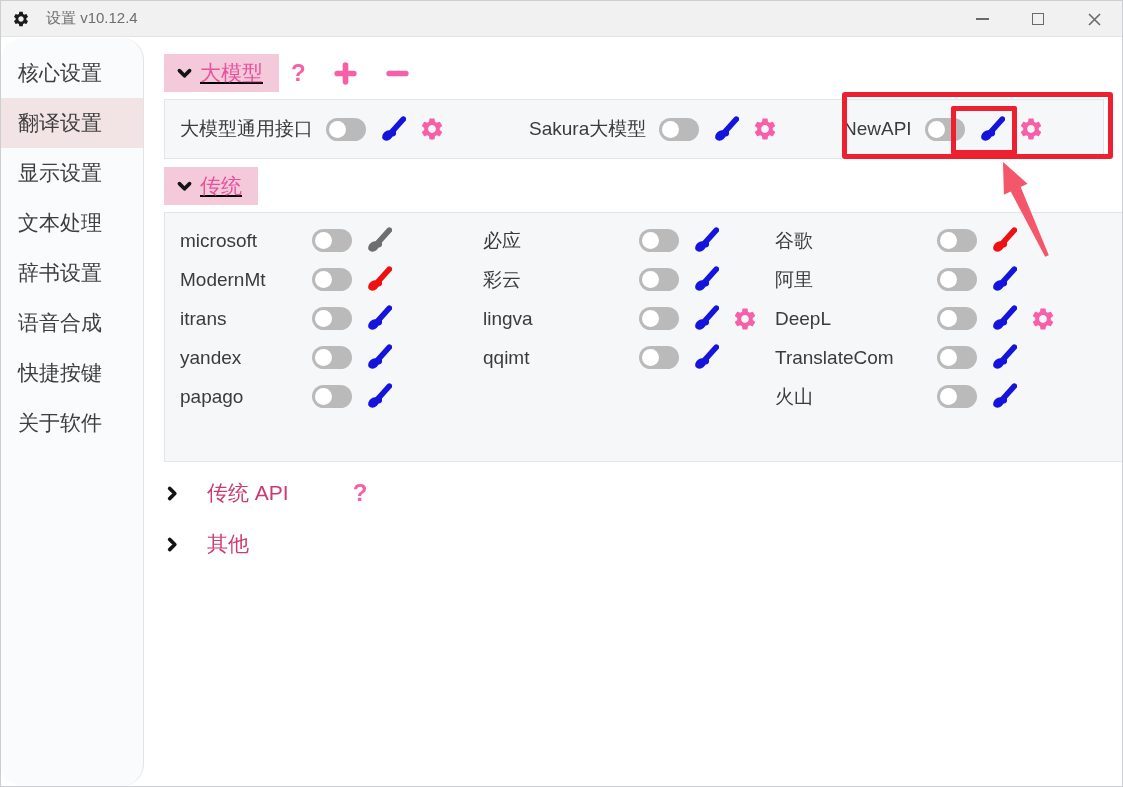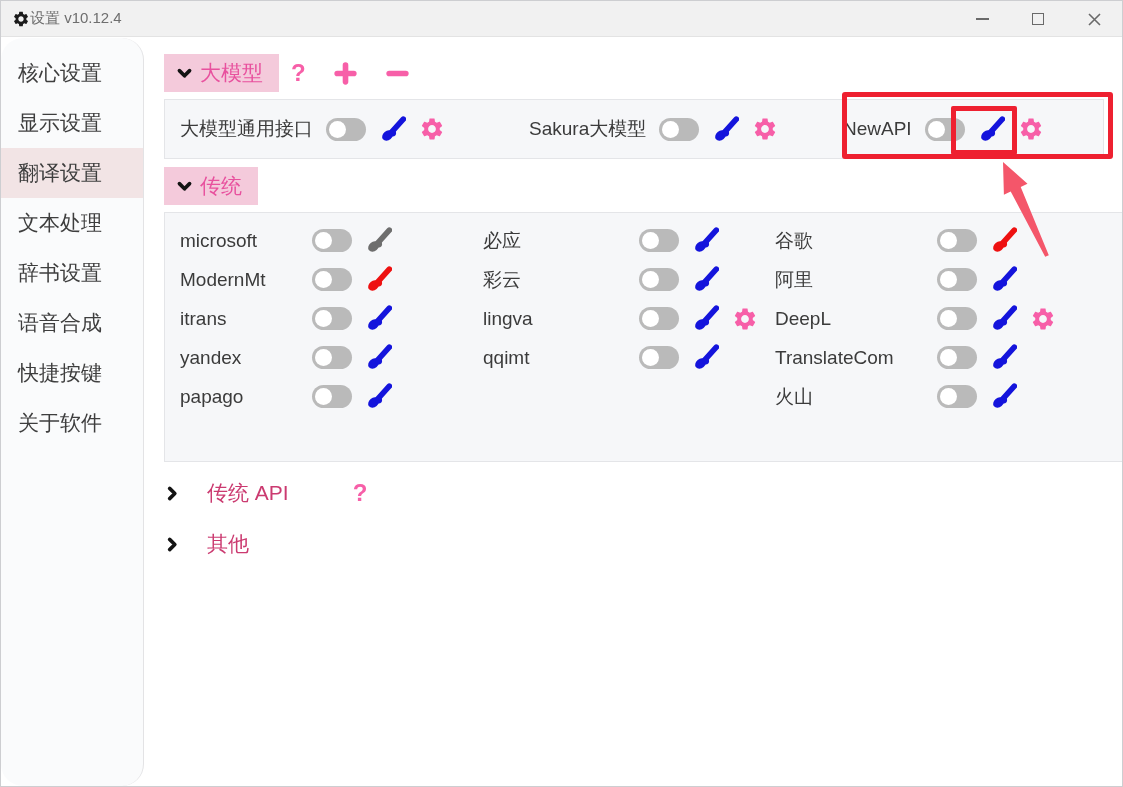--- a/index.html
+++ b/index.html
@@ -2,36 +2,36 @@
 <html style="--accent-pink: #f75fa8; --header-bg: #f4cadb; --header-text: #e8519e; --collapsed-text: #cb3a70; --annotation-red: #ee2030; --arrow-red: #f4566a; --toggle-track: #bababa;"><head>
 <meta charset="utf-8">
 <style>
   * { margin:0; padding:0; box-sizing:border-box; }
   html,body { width:1123px; height:787px; background:#fff; font-family:"Liberation Sans","DejaVu Sans",sans-serif; }
   .win { position:relative; width:1123px; height:787px; background:#fff; border:1px solid #cdced1; overflow:hidden; }
 
   
   .titlebar { position:absolute; left:0; top:0; width:100%; height:36px; background:#f1f1f1; border-bottom:1px solid #e3e3e3; display:flex; align-items:center; }
   .titlebar .app-gear { width:18px; height:18px; margin-left:11px; color:#1b1b1b; }
-  .titlebar .title { margin-left:0; font-size:15px; color:#6e6e6e; }
+  .titlebar .title { margin-left:16px; font-size:15px; color:#6e6e6e; }
   .wc-group { position:absolute; right:0; top:0; height:36px; display:flex; }
   .wc { width:56px; height:36px; display:flex; align-items:center; justify-content:center; }
   .wc-min-bar { width:13px; height:2px; background:#6a6a6a; }
   .wc-max-box { width:12px; height:12px; border:1.5px solid #6a6a6a; }
   .wc-close svg { width:15px; height:15px; stroke:#6a6a6a; stroke-width:1.6; }
 
   
   .sidebar { position:absolute; left:0; top:37px; bottom:0; width:143px; background:#fafbfc; border-right:1px solid #e3e3e5; padding-top:10px;border-radius:22px; }
   .side-item { height:50px; display:flex; align-items:center; padding-left:17px; font-size:21px; color:#3e3e3e; cursor:default; }
   .side-item.selected { background:#f2e4e5; }
 
   
   .panel { position:absolute; left:144px; top:37px; right:0; bottom:0; background:#ffffff; }
 
-  .sec-header { position:absolute; height:38px; display:inline-flex; align-items:center; gap:7px; padding:0 16px 0 12px; background:var(--header-bg); }
+  .sec-header { position:absolute; height:38px; display:inline-flex; align-items:center; gap:7px; padding:0 16px 0 12px; background:var(--header-bg);text-decoration:underline; }
   .sec-header .chev { width:17px; height:17px; }
   .sec-header .sec-label { font-size:21px; color:var(--header-text); }
   #llm-header { left:19px; top:16px; }
   #trad-header { left:19px; top:129px; }
 
   .llm-toolbar { position:absolute; left:146px; top:16px; height:38px; display:flex; align-items:center; gap:27px; }
   .help-q { font-size:24px; font-weight:700; color:var(--accent-pink); }
   .tool-ic { width:25px; height:25px; color:var(--accent-pink); }
 
   .content-box { position:absolute; background:#f6f7f9; border:1px solid #e4e5e8; }
@@ -90,22 +90,22 @@
       <div class="wc wc-close">
           <svg viewBox="0 0 15 15">
             <path d="M2 2 L13 13 M13 2 L2 13"></path>
           </svg>
         </div>
     </div>
   </div>
 
   <nav class="sidebar" id="sidebar">
       <div class="side-item">核心设置</div>
+      <div class="side-item selected">翻译设置</div>
       <div class="side-item">显示设置</div>
-      <div class="side-item selected">翻译设置</div>
       <div class="side-item">文本处理</div>
       <div class="side-item">辞书设置</div>
       <div class="side-item">语音合成</div>
       <div class="side-item">快捷按键</div>
       <div class="side-item">关于软件</div>
     </nav>
 
   <main class="panel">
 
     <div class="sec-header" id="llm-header">

